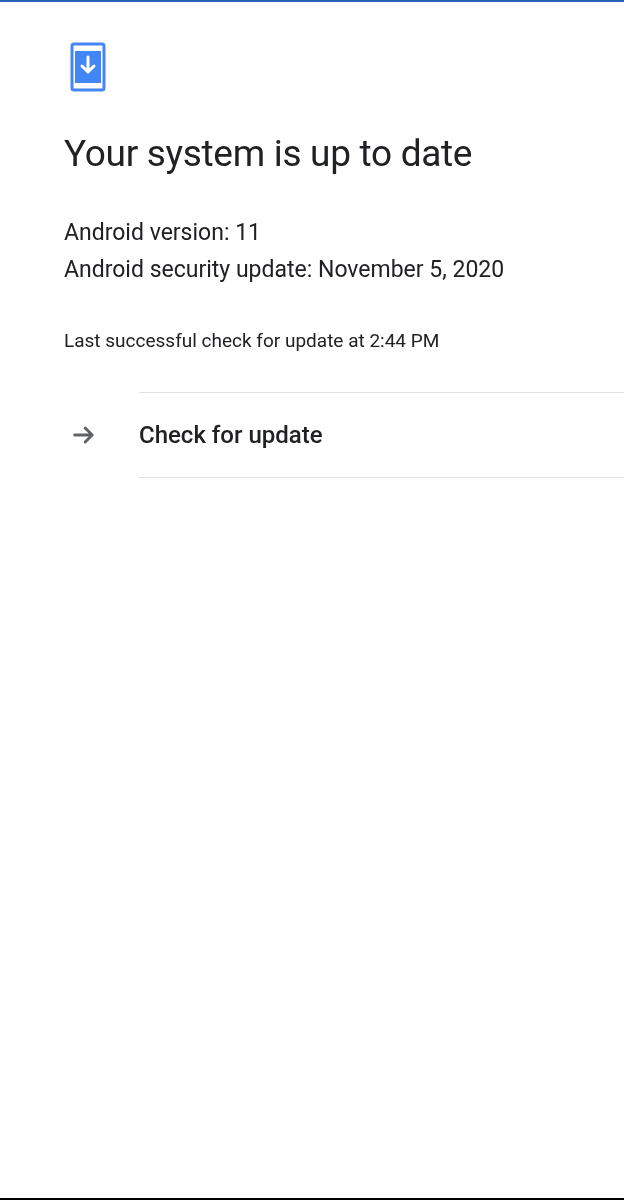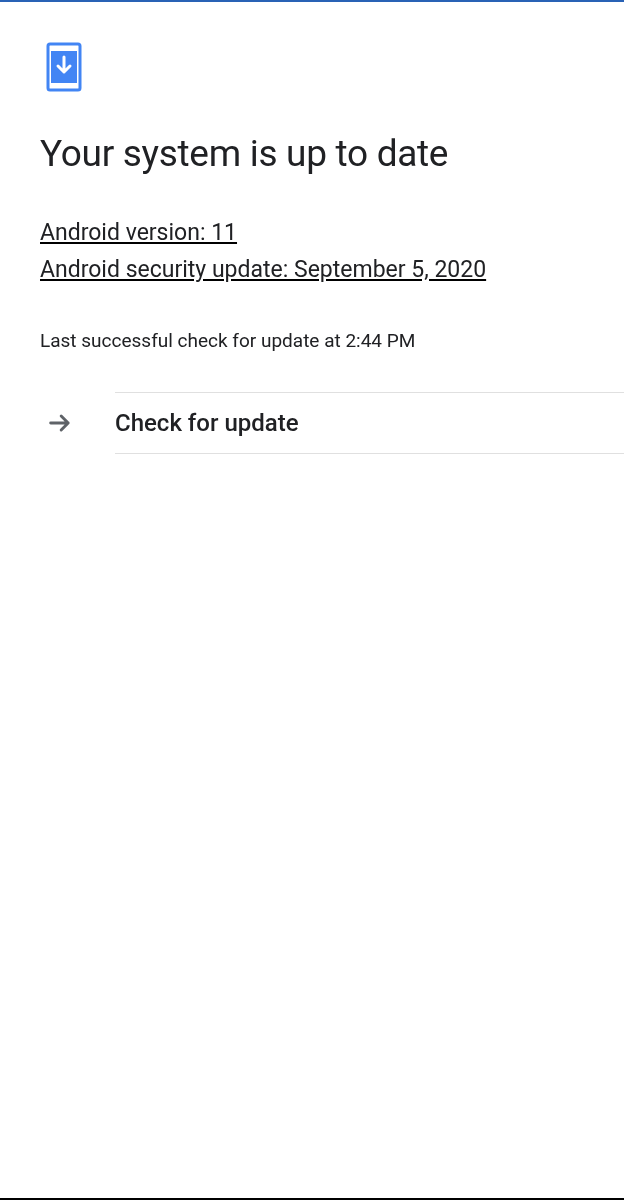--- a/index.html
+++ b/index.html
@@ -11,56 +11,56 @@
       width: 624px;
       height: 1200px;
       font-family: Roboto, 'Helvetica Neue', Arial, sans-serif;
       background: #ffffff;
       border-top: 2px solid #2962b5;
       border-bottom: 2px solid #000000;
       position: relative;
     }
     .container {
       padding: 40px 40px 0 40px;
+      margin-left: 24px;
     }
     .update-icon {
       width: 36px;
       height: 50px;
       margin-bottom: 40px;
       margin-left: 6px;
     }
     .page-title {
       font-size: 37px;
       font-weight: 400;
       color: #202124;
       margin-bottom: 40px;
       letter-spacing: -0.3px;
     }
     .info-block {
       margin-bottom: 40px;
-      text-decoration: underline;
     }
     .info-line {
       font-size: 23px;
       color: #202124;
       line-height: 1.6;
       font-weight: 400;
     }
     .last-check {
       font-size: 19px;
       color: #202124;
       margin-bottom: 40px;
       font-weight: 400;
     }
     .action-row {
       display: flex;
       align-items: center;
       border-top: 1px solid #e0e0e0;
       border-bottom: 1px solid #e0e0e0;
-      padding: 16px 0;
+      padding: 28px 0;
       margin-left: 75px;
       margin-right: -40px;
       position: relative;
       text-align: right;
     }
     .action-row-wrapper {
       position: relative;
     }
     .arrow-icon {
       position: absolute;
@@ -87,21 +87,21 @@
       <rect x="2" y="2" width="32" height="46" rx="2" stroke="#4285f4" stroke-width="3" fill="none"></rect>
       <rect x="5" y="9" width="26" height="32" fill="#4285f4"></rect>
       <path d="M18 15 L18 30 M18 30 L12 24 M18 30 L24 24" stroke="#ffffff" stroke-width="3" stroke-linecap="round" stroke-linejoin="round"></path>
     </svg>
   </div>
 
   <h1 class="page-title">Your system is up to date</h1>
 
   <div class="info-block">
     <div class="info-line">Android version: 11</div>
-    <div class="info-line">Android security update: September 5, 2020</div>
+    <div class="info-line">Android security update: November 5, 2020</div>
   </div>
 
   <div class="last-check">Last successful check for update at 2:44 PM</div>
 
   <div class="action-row-wrapper">
     <div class="arrow-icon">
       <svg viewBox="0 0 24 24" fill="none">
         <path d="M4 12 L19 12 M19 12 L13 6 M19 12 L13 18" stroke="#5f6368" stroke-width="2.5" stroke-linecap="round" stroke-linejoin="round"></path>
       </svg>
     </div>

